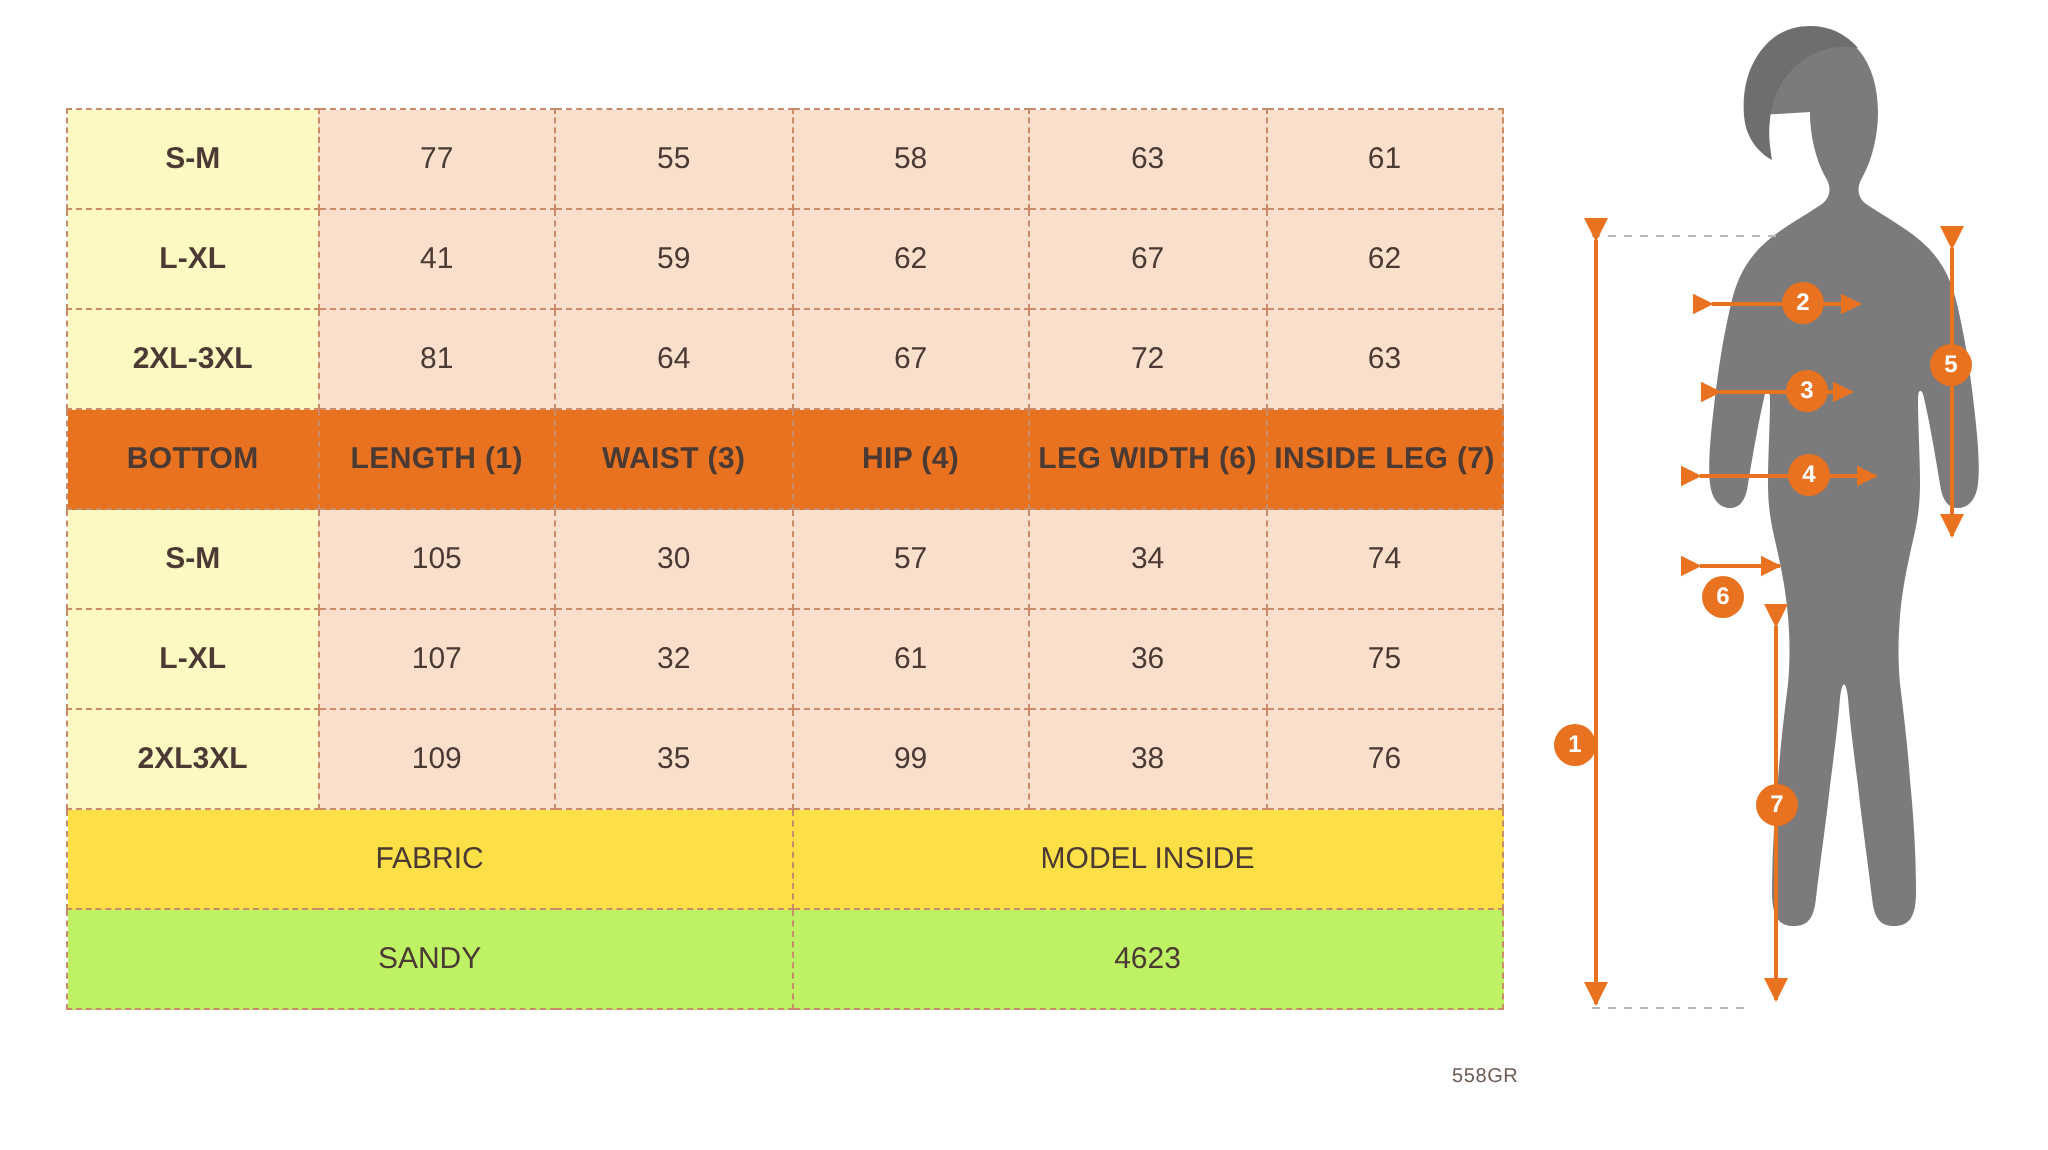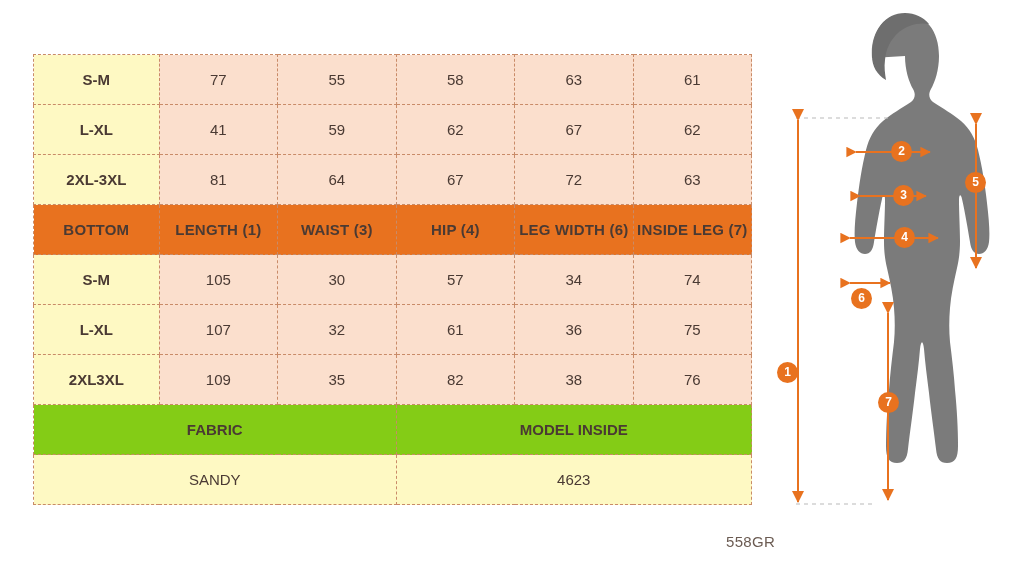--- a/index.html
+++ b/index.html
@@ -48,36 +48,36 @@
     font-weight: bold;
     font-size: 14.5px;
     color: #3b2d27;
   }
   td.cell {
     background: #fbdfcd;
     font-size: 15.5px;
     color: #4a3a33;
   }
   td.fabric-hdr, td.model-hdr {
-    background: #84cc16;
+    background: #fde047;
     color: #ffffff;
-    font-weight: bold;
+    font-weight: normal;
     font-size: 15px;
     border: 1px solid #e8721f;
   }
   td.fabric-val, td.model-val {
-    background: #fef9c3;
+    background: #bef264;
     font-size: 16px;
     color: #4a3a33;
   }
   #code-label {
     position: absolute;
     left: 726px;
     top: 533px;
-    font-size: 15px;
+    font-size: 10px;
     color: #6b5b52;
     letter-spacing: 0.3px;
   }
   #figure-panel {
     position: absolute;
     left: 760px;
     top: 0;
     width: 264px;
     height: 575px;
   }
@@ -157,21 +157,21 @@
         <td class="cell">107</td>
         <td class="cell">32</td>
         <td class="cell">61</td>
         <td class="cell">36</td>
         <td class="cell">75</td>
       </tr>
       <tr>
         <td class="rowlabel">2XL3XL</td>
         <td class="cell">109</td>
         <td class="cell">35</td>
-        <td class="cell">82</td>
+        <td class="cell">99</td>
         <td class="cell">38</td>
         <td class="cell">76</td>
       </tr>
 
       <tr>
         <td class="fabric-hdr" colspan="3">FABRIC</td>
         <td class="model-hdr" colspan="3">MODEL INSIDE</td>
       </tr>
       <tr>
         <td class="fabric-val" colspan="3">SANDY</td>

